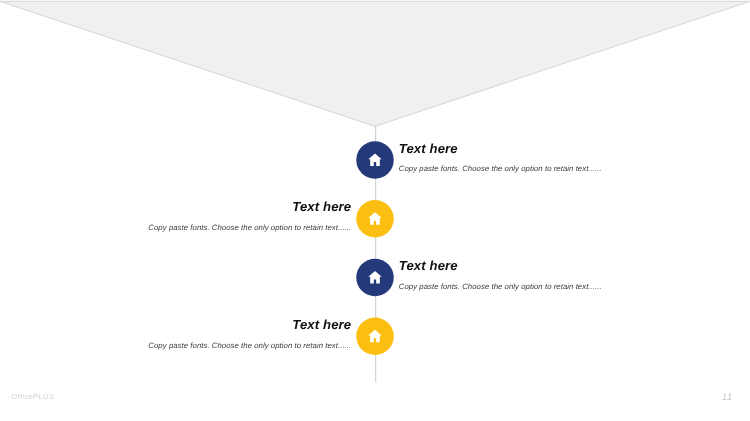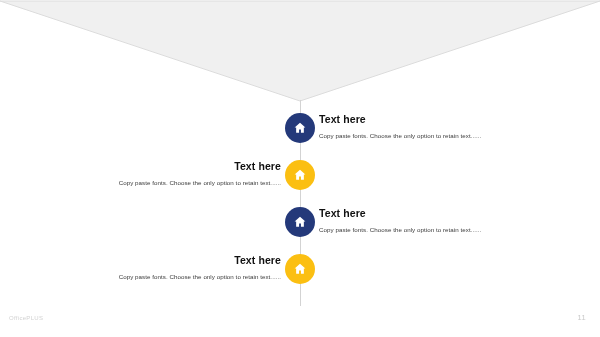--- a/index.html
+++ b/index.html
@@ -12,20 +12,21 @@
     background: #ffffff;
     font-family: "Liberation Sans", sans-serif;
     overflow: hidden;
   }
   #slide {
     position: relative;
     width: 600px;
     height: 337px;
     background: #ffffff;
     overflow: hidden;
+    font-style: italic;
   }
 
   
   #banner-shape {
     position: absolute;
     left: 0;
     top: 0;
     width: 600px;
     height: 104px;
     pointer-events: none;

